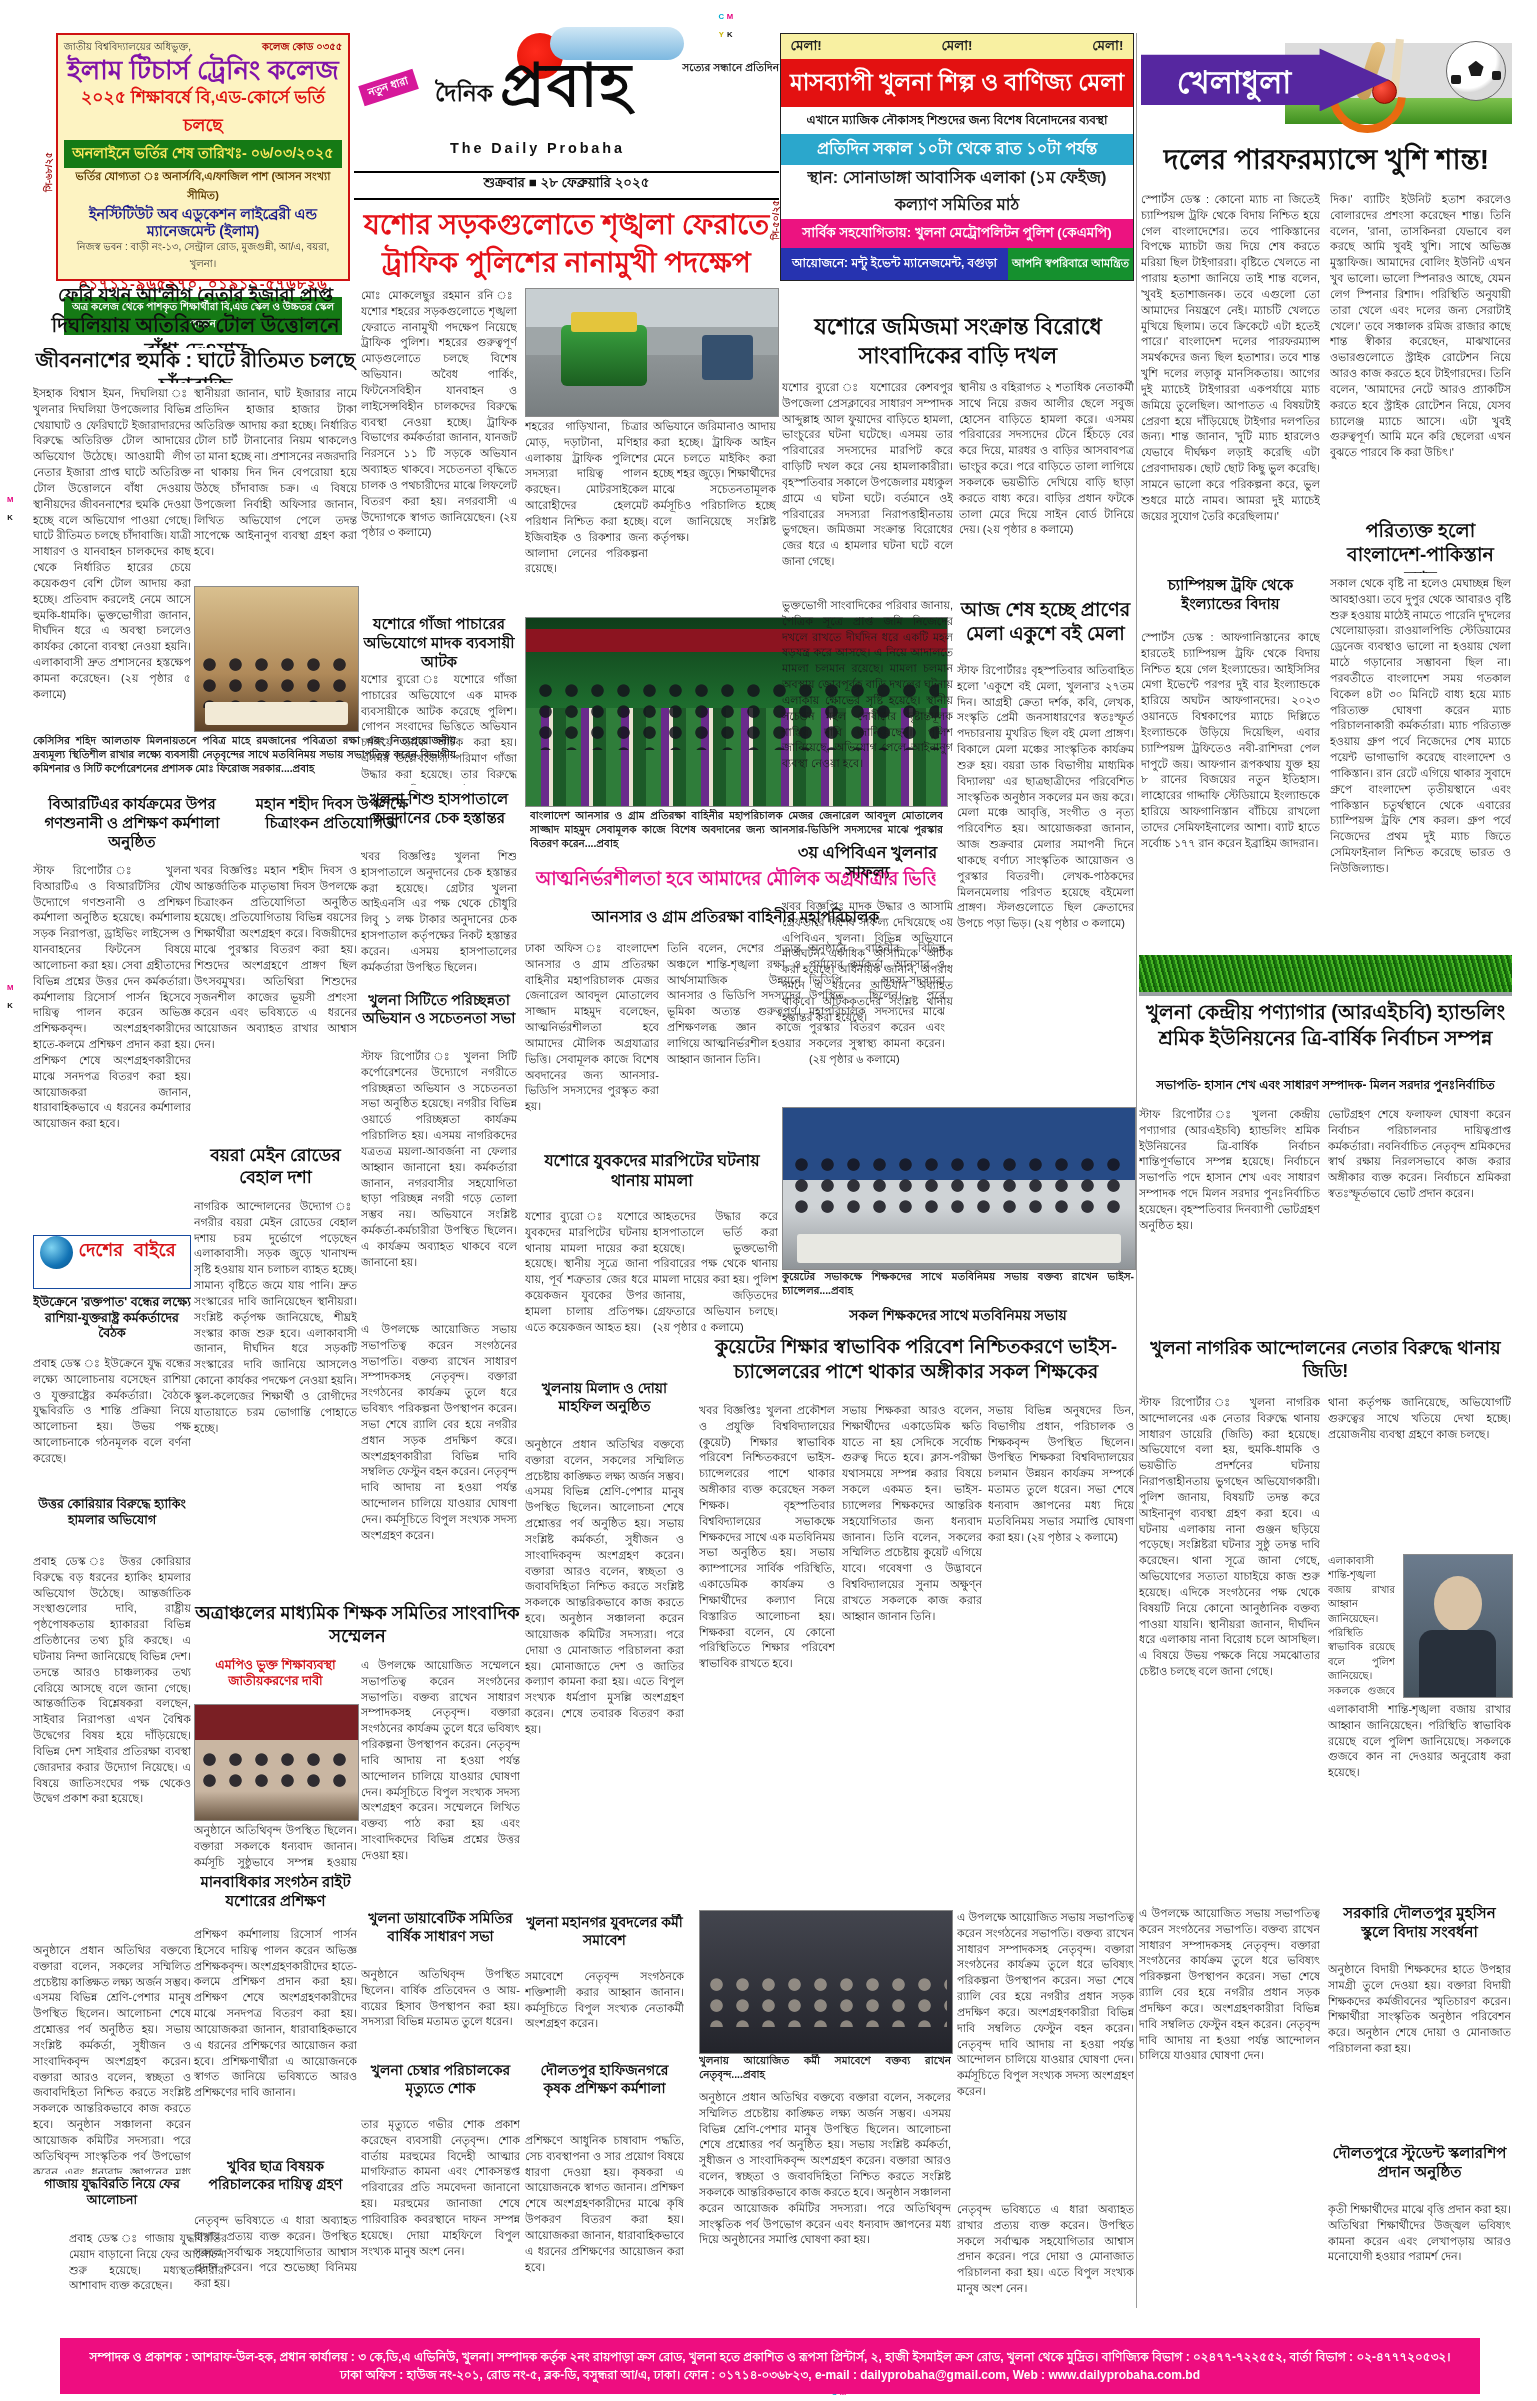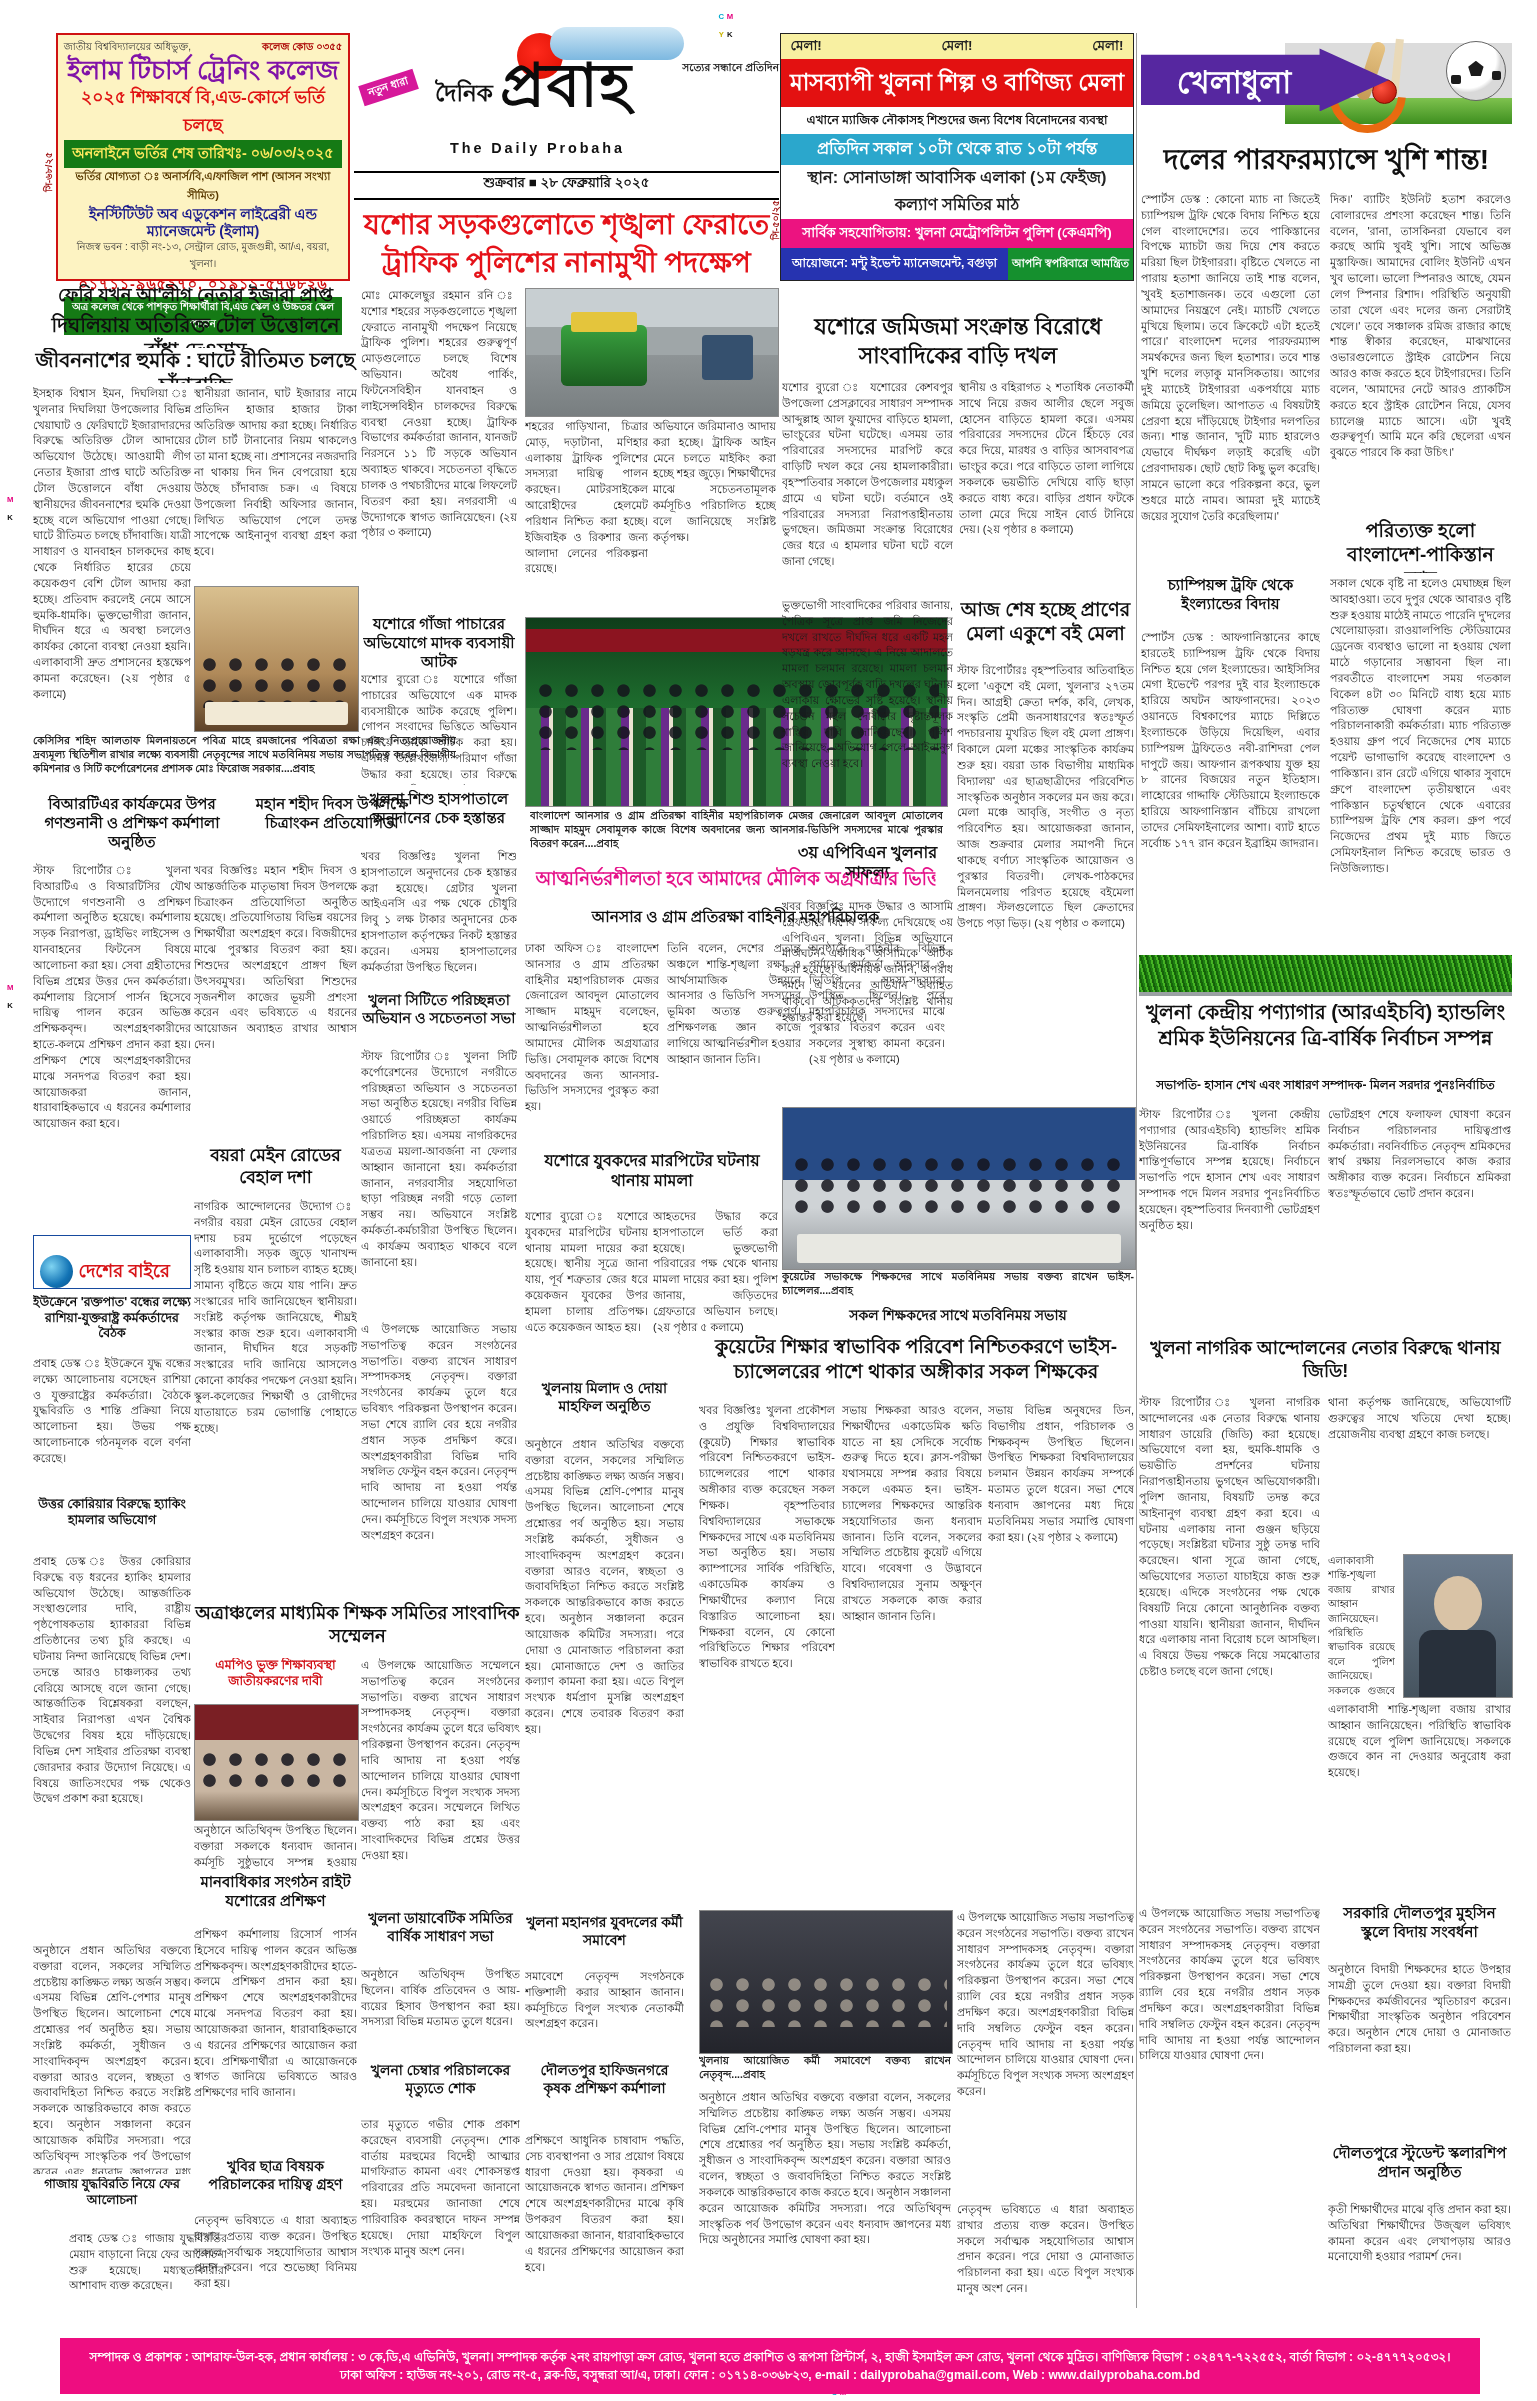--- a/index.html
+++ b/index.html
@@ -146,21 +146,21 @@
   <div class="cap" style="left:33px;top:734px;width:423px;height:58px;">কেসিসির শহিদ আলতাফ মিলনায়তনে পবিত্র মাহে রমজানের পবিত্রতা রক্ষা এবং নিত্যপ্রয়োজনীয় দ্রব্যমূল্য স্থিতিশীল রাখার লক্ষ্যে ব্যবসায়ী নেতৃবৃন্দের সাথে মতবিনিময় সভায় সভাপতিত্ব করেন বিভাগীয় কমিশনার ও সিটি কর্পোরেশনের প্রশাসক মোঃ ফিরোজ সরকার....প্রবাহ</div>
 
   <div class="h" style="left:33px;top:795px;width:198px;height:63px;font-size:15px;">বিআরটিএর কার্যক্রমের উপর গণশুনানী ও প্রশিক্ষণ কর্মশালা অনুষ্ঠিত</div>
   <div class="h" style="left:238px;top:795px;width:188px;height:63px;font-size:15px;">মহান শহীদ দিবস উপলক্ষে চিত্রাংকন প্রতিযোগিতা</div>
   <div class="c" style="left:33px;top:863px;width:158px;height:369px;">স্টাফ রিপোর্টার ঃ খুলনা বিআরটিএ ও বিআরটিসির যৌথ উদ্যোগে গণশুনানী ও প্রশিক্ষণ কর্মশালা অনুষ্ঠিত হয়েছে। কর্মশালায় সড়ক নিরাপত্তা, ড্রাইভিং লাইসেন্স ও যানবাহনের ফিটনেস বিষয়ে আলোচনা করা হয়। সেবা গ্রহীতাদের বিভিন্ন প্রশ্নের উত্তর দেন কর্মকর্তারা। কর্মশালায় রিসোর্স পার্সন হিসেবে দায়িত্ব পালন করেন অভিজ্ঞ প্রশিক্ষকবৃন্দ। অংশগ্রহণকারীদের হাতে-কলমে প্রশিক্ষণ প্রদান করা হয়। প্রশিক্ষণ শেষে অংশগ্রহণকারীদের মাঝে সনদপত্র বিতরণ করা হয়। আয়োজকরা জানান, ধারাবাহিকভাবে এ ধরনের কর্মশালার আয়োজন করা হবে।</div>
   <div class="c" style="left:194px;top:863px;width:163px;height:279px;">খবর বিজ্ঞপ্তিঃ মহান শহীদ দিবস ও আন্তর্জাতিক মাতৃভাষা দিবস উপলক্ষে চিত্রাংকন প্রতিযোগিতা অনুষ্ঠিত হয়েছে। প্রতিযোগিতায় বিভিন্ন বয়সের শিক্ষার্থীরা অংশগ্রহণ করে। বিজয়ীদের মাঝে পুরস্কার বিতরণ করা হয়। শিশুদের অংশগ্রহণে প্রাঙ্গণ ছিল উৎসবমুখর। অতিথিরা শিশুদের সৃজনশীল কাজের ভূয়সী প্রশংসা করেন এবং ভবিষ্যতে এ ধরনের আয়োজন অব্যাহত রাখার আশ্বাস দেন।</div>
 
   <div class="h" style="left:194px;top:1145px;width:163px;height:50px;font-size:17.3px;">বয়রা মেইন রোডের বেহাল দশা</div>
   <div class="c" style="left:194px;top:1199px;width:163px;height:400px;">নাগরিক আন্দোলনের উদ্যোগ ঃ নগরীর বয়রা মেইন রোডের বেহাল দশায় চরম দুর্ভোগে পড়েছেন এলাকাবাসী। সড়ক জুড়ে খানাখন্দ সৃষ্টি হওয়ায় যান চলাচল ব্যাহত হচ্ছে। সামান্য বৃষ্টিতে জমে যায় পানি। দ্রুত সংস্কারের দাবি জানিয়েছেন স্থানীয়রা। সংশ্লিষ্ট কর্তৃপক্ষ জানিয়েছে, শীঘ্রই সংস্কার কাজ শুরু হবে। এলাকাবাসী জানান, দীর্ঘদিন ধরে সড়কটি সংস্কারের দাবি জানিয়ে আসলেও কোনো কার্যকর পদক্ষেপ নেওয়া হয়নি। স্কুল-কলেজের শিক্ষার্থী ও রোগীদের যাতায়াতে চরম ভোগান্তি পোহাতে হচ্ছে।</div>
 
-  <div class="abs" style="left:33px;top:1235px;width:158px;height:54px;border:1.9px solid #164a9e;box-sizing:border-box;display:flex;align-items:flex-end;gap:5.8px;padding:0 5.8px;background:#fff;">
+  <div class="abs" style="left:33px;top:1235px;width:158px;height:54px;border:1.9px solid #164a9e;box-sizing:border-box;display:flex;align-items:flex-start;gap:5.8px;padding:0 5.8px;background:#fff;font-family:Liberation Mono, monospace;">
     <span style="display:inline-block;width:33px;height:33px;border-radius:50%;background:radial-gradient(circle at 35% 35%,#7fd4f2,#1273b5 60%,#0a4f84);flex:none;"></span>
     <span style="color:#d81418;font-size:18px;font-weight:800;">দেশের বাইরে</span>
   </div>
   <div class="h" style="left:33px;top:1295px;width:158px;height:60px;font-size:12.5px;">ইউক্রেনে 'রক্তপাত' বন্ধের লক্ষ্যে রাশিয়া-যুক্তরাষ্ট্র কর্মকর্তাদের বৈঠক</div>
   <div class="c" style="left:33px;top:1356px;width:158px;height:136px;">প্রবাহ ডেস্ক ঃ ইউক্রেনে যুদ্ধ বন্ধের লক্ষ্যে আলোচনায় বসেছেন রাশিয়া ও যুক্তরাষ্ট্রের কর্মকর্তারা। বৈঠকে যুদ্ধবিরতি ও শান্তি প্রক্রিয়া নিয়ে আলোচনা হয়। উভয় পক্ষ আলোচনাকে গঠনমূলক বলে বর্ণনা করেছে।</div>
   <div class="h" style="left:33px;top:1497px;width:158px;height:54px;font-size:12.5px;">উত্তর কোরিয়ার বিরুদ্ধে হ্যাকিং হামলার অভিযোগ</div>
   <div class="c" style="left:33px;top:1554px;width:158px;height:384px;">প্রবাহ ডেস্ক ঃ উত্তর কোরিয়ার বিরুদ্ধে বড় ধরনের হ্যাকিং হামলার অভিযোগ উঠেছে। আন্তর্জাতিক সংস্থাগুলোর দাবি, রাষ্ট্রীয় পৃষ্ঠপোষকতায় হ্যাকাররা বিভিন্ন প্রতিষ্ঠানের তথ্য চুরি করছে। এ ঘটনায় নিন্দা জানিয়েছে বিভিন্ন দেশ। তদন্তে আরও চাঞ্চল্যকর তথ্য বেরিয়ে আসছে বলে জানা গেছে। আন্তর্জাতিক বিশ্লেষকরা বলছেন, সাইবার নিরাপত্তা এখন বৈশ্বিক উদ্বেগের বিষয় হয়ে দাঁড়িয়েছে। বিভিন্ন দেশ সাইবার প্রতিরক্ষা ব্যবস্থা জোরদার করার উদ্যোগ নিয়েছে। এ বিষয়ে জাতিসংঘের পক্ষ থেকেও উদ্বেগ প্রকাশ করা হয়েছে।</div>
   <div class="c" style="left:33px;top:1943px;width:158px;height:231px;">অনুষ্ঠানে প্রধান অতিথির বক্তব্যে বক্তারা বলেন, সকলের সম্মিলিত প্রচেষ্টায় কাঙ্ক্ষিত লক্ষ্য অর্জন সম্ভব। এসময় বিভিন্ন শ্রেণি-পেশার মানুষ উপস্থিত ছিলেন। আলোচনা শেষে প্রশ্নোত্তর পর্ব অনুষ্ঠিত হয়। সভায় সংশ্লিষ্ট কর্মকর্তা, সুধীজন ও সাংবাদিকবৃন্দ অংশগ্রহণ করেন। বক্তারা আরও বলেন, স্বচ্ছতা ও জবাবদিহিতা নিশ্চিত করতে সংশ্লিষ্ট সকলকে আন্তরিকভাবে কাজ করতে হবে। অনুষ্ঠান সঞ্চালনা করেন আয়োজক কমিটির সদস্যরা। পরে অতিথিবৃন্দ সাংস্কৃতিক পর্ব উপভোগ করেন এবং ধন্যবাদ জ্ঞাপনের মধ্য দিয়ে অনুষ্ঠানের সমাপ্তি ঘোষণা করা হয়।</div>
   <div class="h" style="left:33px;top:2177px;width:158px;height:52px;font-size:12.5px;">গাজায় যুদ্ধবিরতি নিয়ে ফের আলোচনা</div>
   <div class="c" style="left:33px;top:2231px;width:158px;height:81px;margin-left:36px;">প্রবাহ ডেস্ক ঃ গাজায় যুদ্ধবিরতির মেয়াদ বাড়ানো নিয়ে ফের আলোচনা শুরু হয়েছে। মধ্যস্থতাকারীরা আশাবাদ ব্যক্ত করেছেন।</div>

